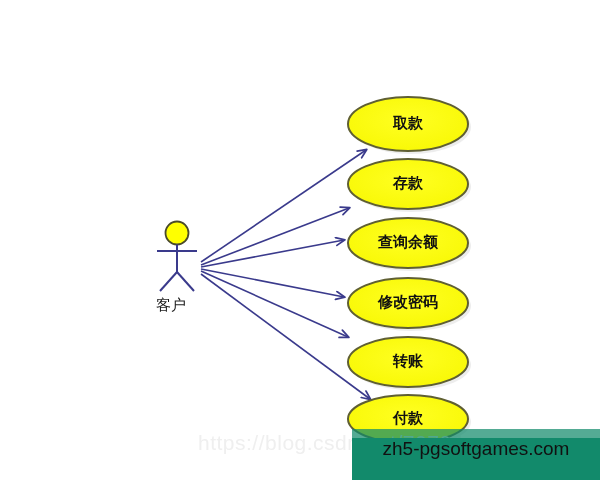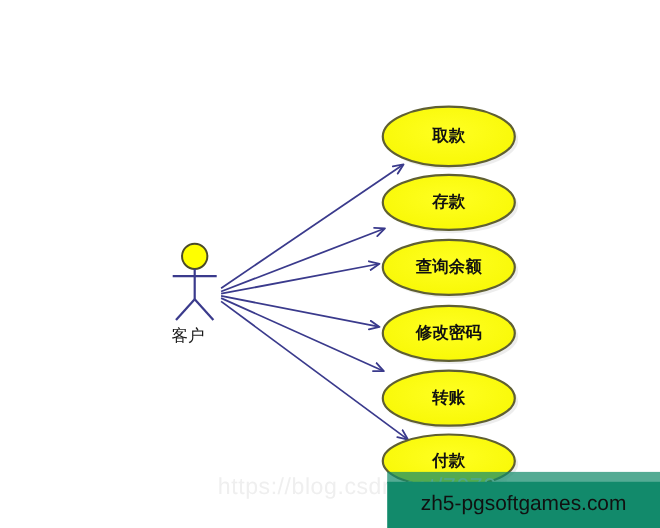--- a/index.html
+++ b/index.html
@@ -49,21 +49,20 @@
     margin-top: 26px;
   }
   .banner {
     position: absolute;
     left: 352px;
     top: 438px;
     width: 248px;
     height: 42px;
     background: #128a6b;
     display: flex;
-    align-items: center;
     justify-content: center;
   }
   .banner-top-strip {
     position: absolute;
     left: 352px;
     top: 429px;
     width: 248px;
     height: 10px;
     background: rgba(18, 138, 107, 0.72);
   }

